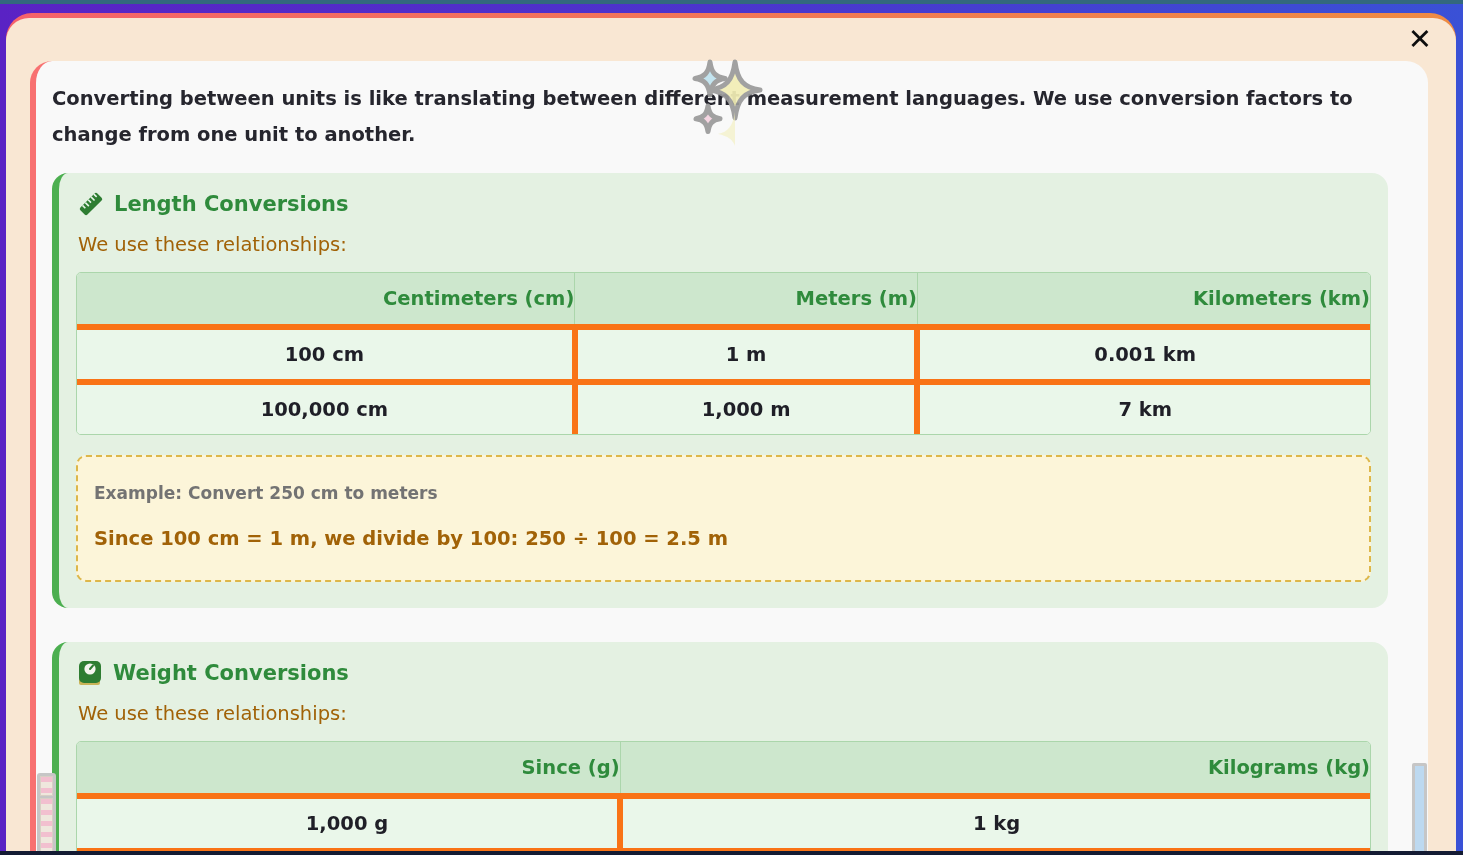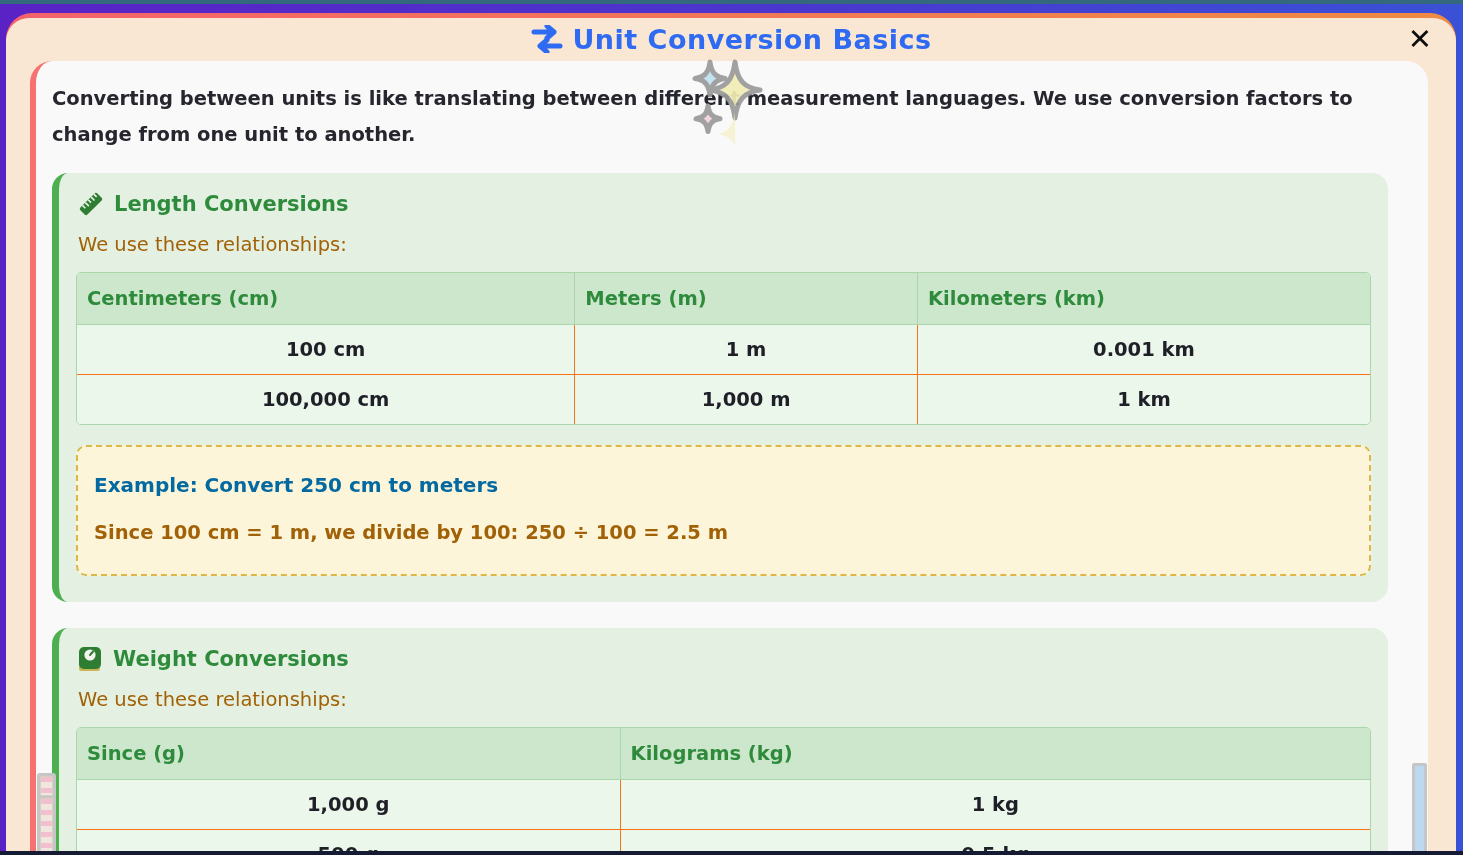--- a/index.html
+++ b/index.html
@@ -29,39 +29,39 @@
 
   .content-card {
     margin:1px 28px 0 24px; background:#f9f9f9;
     border-left:6px solid #f87171; border-radius:22px;
     padding:20px 40px 40px 16px; min-height:1000px; position:relative;
   }
   .intro-text { font-size:19.5px; font-weight:600; color:#26262e; line-height:36px; padding-right:24px; margin-bottom:20px; }
 
   .section {
     background:#e4f1e2; border-left:7px solid #4caf50; border-radius:16px;
-    padding:14px 17px 26px 17px; margin-bottom:26px;
+    padding:14px 17px 26px 17px; margin-bottom:34px;
   }
   .section-heading { display:flex; align-items:center; gap:10px; color:#2f8b3c; font-size:21px; font-weight:600; margin:4px 0 16px 2px; }
   .section-sub { font-size:19.5px; font-weight:400; color:#a16207; margin:0 0 16px 2px; }
 
   .table-wrap { border:1px solid #abd6ab; border-radius:5px; overflow:hidden; background:#eaf7ea; }
   table { width:100%; border-collapse:collapse; }
-  th { background:#cde7cd; color:#2f8b3c; font-size:19.5px; font-weight:700; padding:14px 10px; border:1px solid #abd6ab; text-align:left; }
-  td { background:#eaf7ea; color:#1f1f27; font-size:19.5px; font-weight:600; padding:13px 10px; border:1px solid #f97316; text-align:center; }
+  th { background:#cde7cd; color:#2f8b3c; font-size:19.5px; font-weight:700; padding:14px 0; border:1px solid #abd6ab; text-align:right; }
+  td { background:#eaf7ea; color:#1f1f27; font-size:19.5px; font-weight:600; padding:13px 10px; border:6px solid #f97316; text-align:center; }
   th:first-child, td:first-child { border-left:none; }
   th:last-child, td:last-child { border-right:none; }
   tr:first-child th { border-top:none; }
   tr:last-child td { border-bottom:none; }
 
   .example-box {
     margin-top:20px; background:#fcf5d9; border:2px dashed #ddb74a; border-radius:10px;
     padding:26px 16px 30px 16px;
   }
-  .example-line1 { font-size:20px; font-weight:700; color:#0369a1; margin-bottom:24px; }
+  .example-line1 { font-size:17px; font-weight:700; color:#737373; margin-bottom:24px; }
   .example-line2 { font-size:19.5px; font-weight:600; color:#a16207; }
 
   .sparkles { position:absolute; left:688px; top:54px; z-index:10; opacity:0.92; pointer-events:none; }
 
   .scrollbar-left {
     position:absolute; left:37px; top:773px; width:19px; height:95px; z-index:20;
     background:#c6c6c6; border-radius:3px; padding:3px; display:flex; flex-direction:column; gap:2px;
   }
   .scrollbar-left .thumb-seg {
     flex:1; background:repeating-linear-gradient(180deg,#f2bfcf 0 5px,#efe7dd 5px 11px);
@@ -75,29 +75,20 @@
 </style>
 </head>
 <body>
 
 <div class="top-strip"></div>
 
 <div class="modal-frame">
   <div class="modal">
 
     <div class="modal-header">
-      <div class="modal-title">
-        <span style="display:inline-flex;">
-          <svg width="34" height="28" viewBox="0 0 34 28">
-            <path d="M4 8 H24 M24 8 L17 2 M24 8 L17 14" stroke="#2f6bf2" stroke-width="5" fill="none" stroke-linecap="round" stroke-linejoin="round" transform="translate(0,-1)"></path>
-            <path d="M30 20 H10 M10 20 L17 14 M10 20 L17 26" stroke="#2f6bf2" stroke-width="5" fill="none" stroke-linecap="round" stroke-linejoin="round" transform="translate(0,1)"></path>
-          </svg>
-        </span>
-        <span>Unit Conversion Basics</span>
-      </div>
       <button class="close-btn">✕</button>
     </div>
 
     <div class="content-card">
       <p class="intro-text">Converting between units is like translating between different measurement languages. We use conversion factors to change from one unit to another.</p>
 
       <div class="section">
         <div class="section-heading">
           <span style="display:inline-flex;">
             <svg width="26" height="26" viewBox="0 0 26 26">
@@ -127,21 +118,21 @@
             </thead>
             <tbody>
               <tr>
                 <td>100 cm</td>
                 <td>1 m</td>
                 <td>0.001 km</td>
               </tr>
               <tr>
                 <td>100,000 cm</td>
                 <td>1,000 m</td>
-                <td>1 km</td>
+                <td>7 km</td>
               </tr>
             </tbody>
           </table>
         </div>
 
         <div class="example-box">
           <p class="example-line1">Example: Convert 250 cm to meters</p>
           <p class="example-line2">Since 100 cm = 1 m, we divide by 100: 250 ÷ 100 = 2.5 m</p>
         </div>
       </div>

